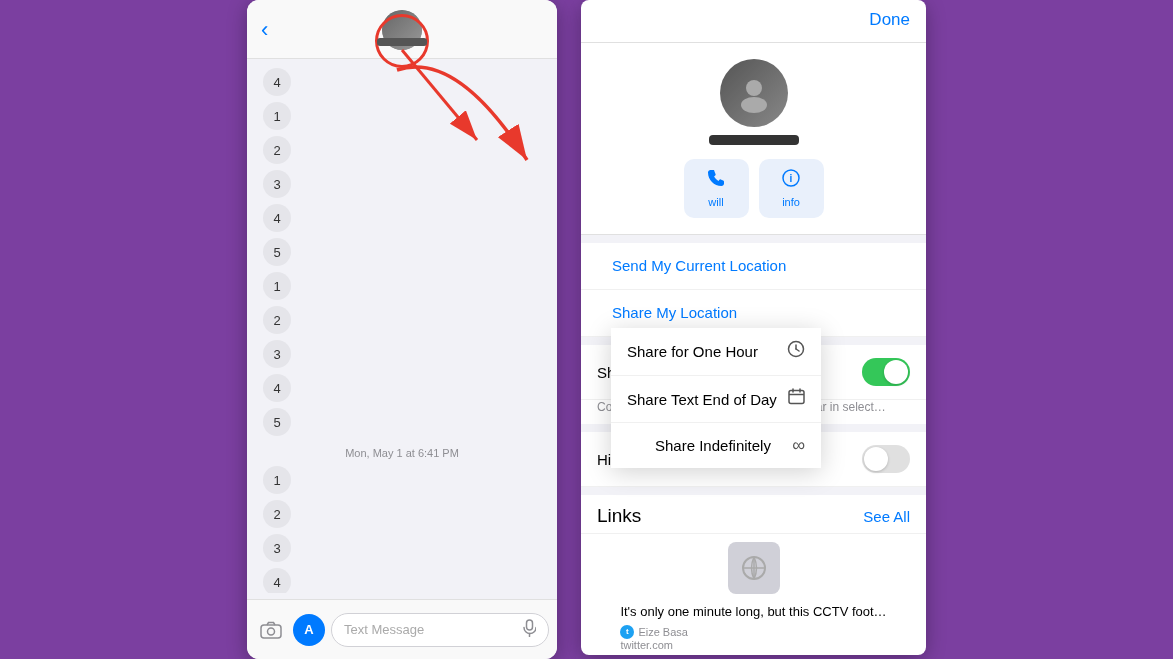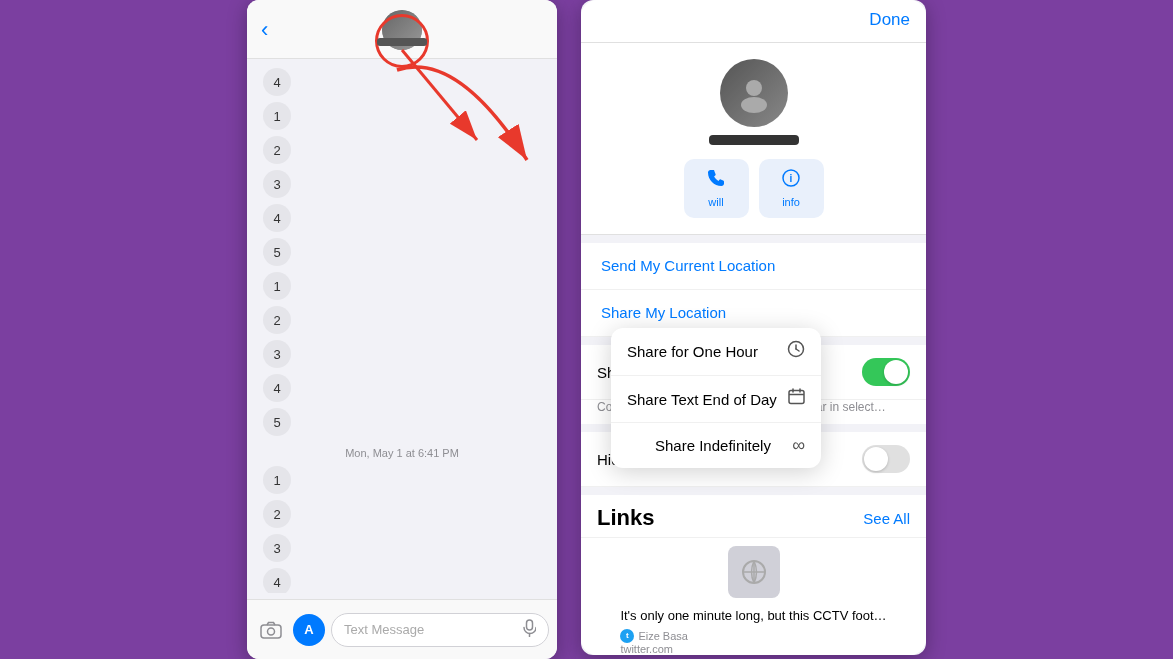--- a/index.html
+++ b/index.html
@@ -195,21 +195,21 @@
       border-radius: 12px;
       overflow: visible;
       position: relative;
       box-shadow: 0 4px 20px rgba(0,0,0,0.3);
       margin-left: 24px;
     }
     .right-panel-inner {
       width: 100%;
       height: 100%;
       overflow: hidden;
-      border-radius: 16px;
+      border-radius: 8px;
       position: relative;
     }
     .right-header {
       background: white;
       padding: 10px 16px 12px;
       display: flex;
       justify-content: flex-end;
       border-bottom: 1px solid #e0e0e0;
     }
     .done-btn {
@@ -262,36 +262,36 @@
     .action-label {
       font-size: 11px;
       color: #007aff;
     }
     .location-section {
       background: white;
       margin-top: 8px;
       padding: 0;
     }
     .location-row {
-      padding: 14px 20px;
+      padding: 14px 31px;
       border-bottom: 1px solid #f0f0f0;
     }
     .location-row-text {
       font-size: 15px;
       color: #007aff;
     }
 
     
     .dropdown-menu {
       position: absolute;
       top: 328px;
       left: 30px;
       width: 210px;
       background: white;
-      border-radius: 12px;
+      border-radius: 0;
       box-shadow: 0 4px 24px rgba(0,0,0,0.18);
       z-index: 10;
       overflow: hidden;
     }
     .dropdown-item {
       display: flex;
       align-items: center;
       justify-content: space-between;
       padding: 12px 16px;
       font-size: 15px;
@@ -359,22 +359,22 @@
       background: white;
       margin-top: 8px;
     }
     .links-header {
       display: flex;
       align-items: center;
       justify-content: space-between;
       padding: 10px 16px 6px;
     }
     .links-title {
-      font-size: 22px;
-      font-weight: 700;
+      font-size: 19px;
+      font-weight: 400;
     }
     .see-all-btn {
       color: #007aff;
       font-size: 15px;
     }
     .link-item {
       display: flex;
       align-items: center;
       gap: 10px;
       padding: 8px 16px;

